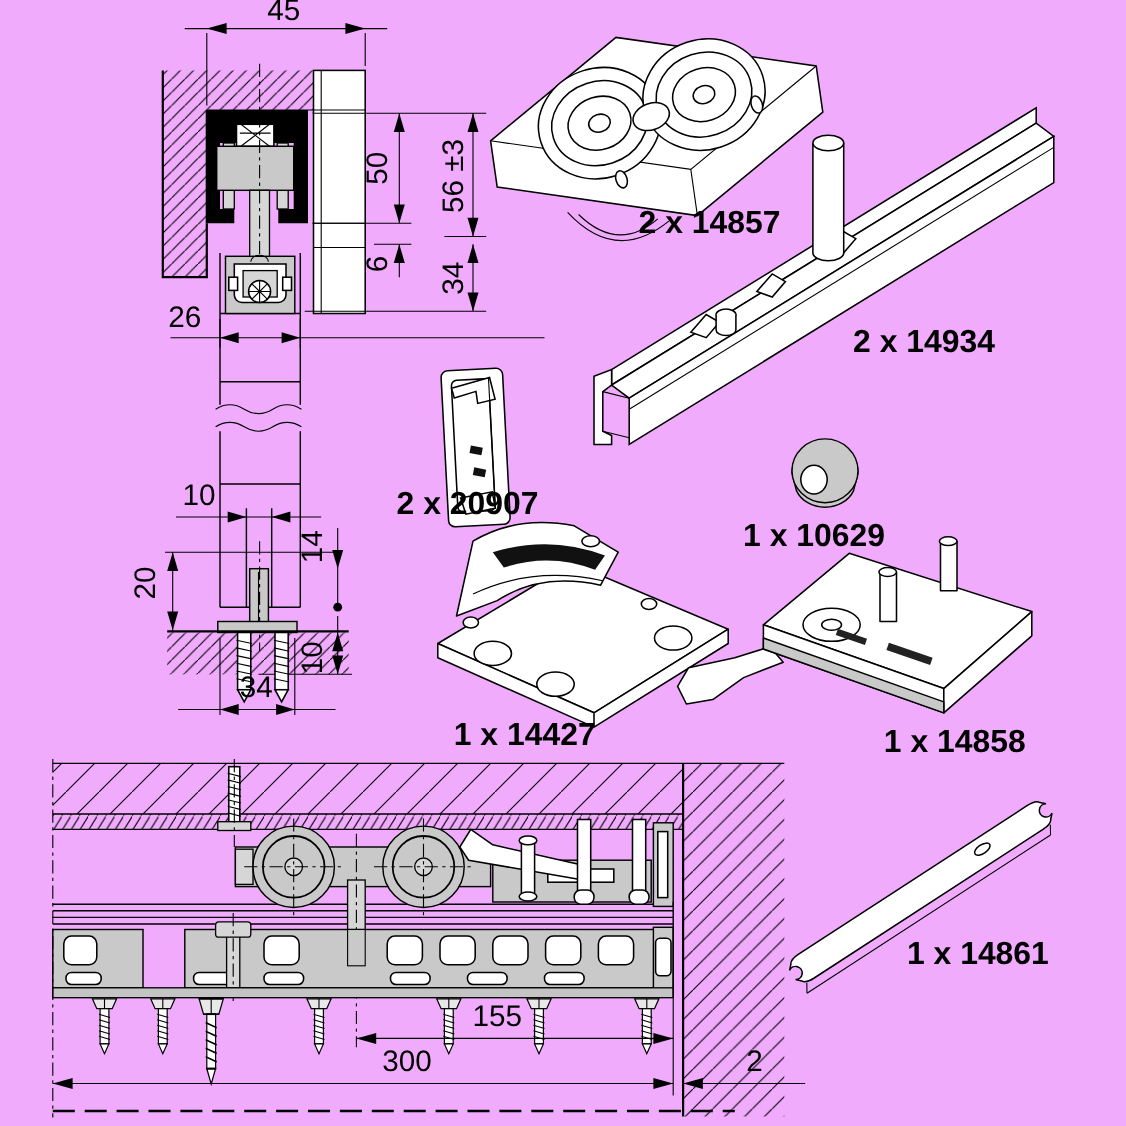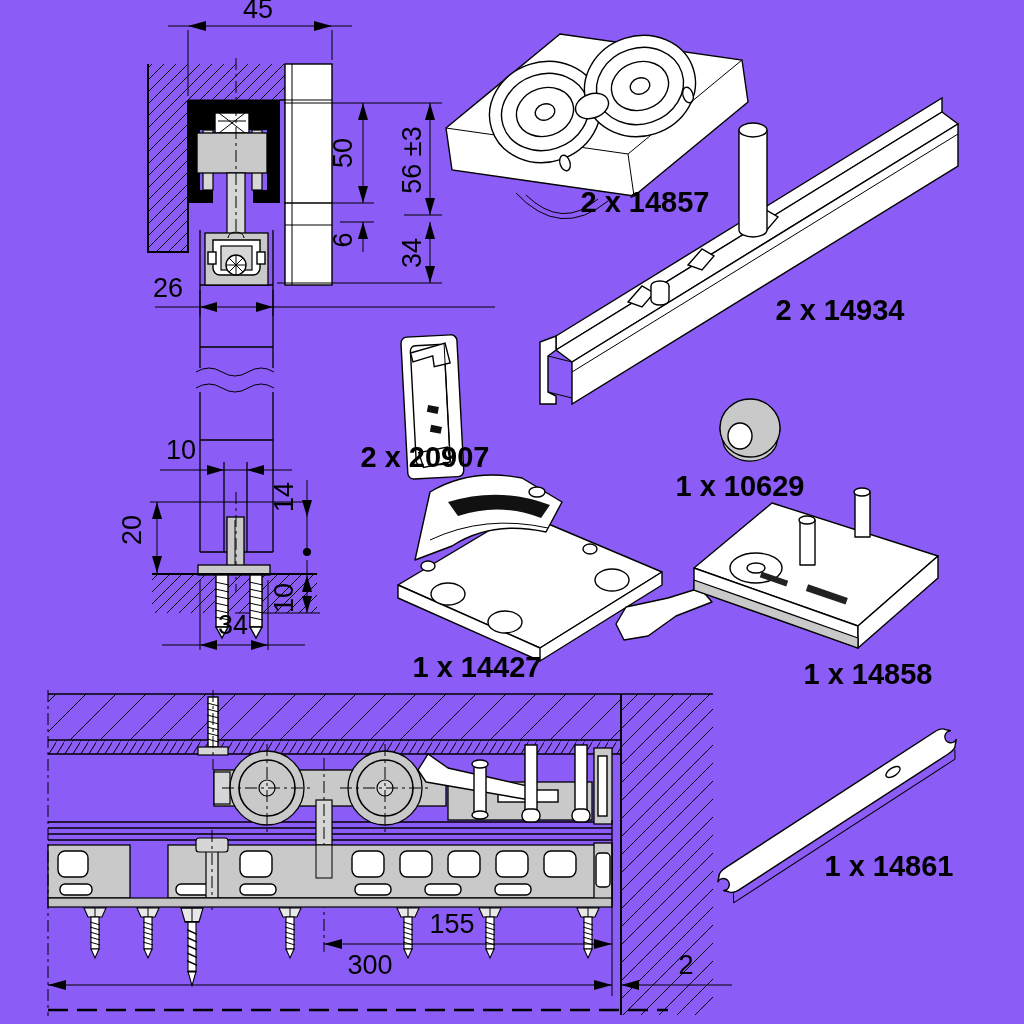--- a/index.html
+++ b/index.html
@@ -1,16 +1,16 @@
 <!DOCTYPE html>
 <html><head>
 <meta charset="utf-8">
 <style>
   html,body{margin:0;padding:0;background:#fff;}
-  .stage{width:1024px;height:1024px;position:relative;background:#8b5cf6;overflow:hidden;}
+  .stage{width:1024px;height:1024px;position:relative;background:#f0abfc;overflow:hidden;}
   svg{display:block;}
   text{font-family:"Liberation Sans","DejaVu Sans",sans-serif;fill:#000;}
   .dim{font-size:27px;font-weight:normal;}
   .lbl{font-size:29px;font-weight:bold;}
   .ln{stroke:#000;stroke-width:1.3;fill:none;}
   .ln2{stroke:#000;stroke-width:2;fill:none;}
   .thin{stroke:#000;stroke-width:1;fill:none;}
   .wh{fill:#fff;stroke:#000;stroke-width:1.4;}
   .gr{fill:#c9c9c9;stroke:#000;stroke-width:1.3;}
   .gr2{fill:#d6d6d6;stroke:#000;stroke-width:1.2;}

